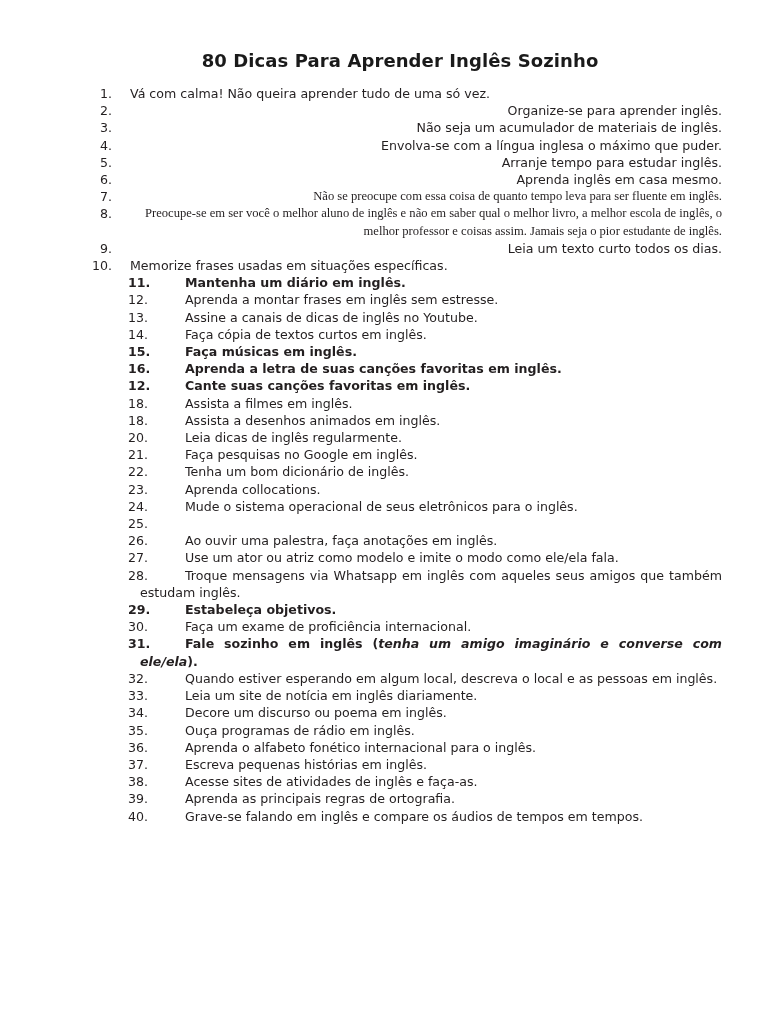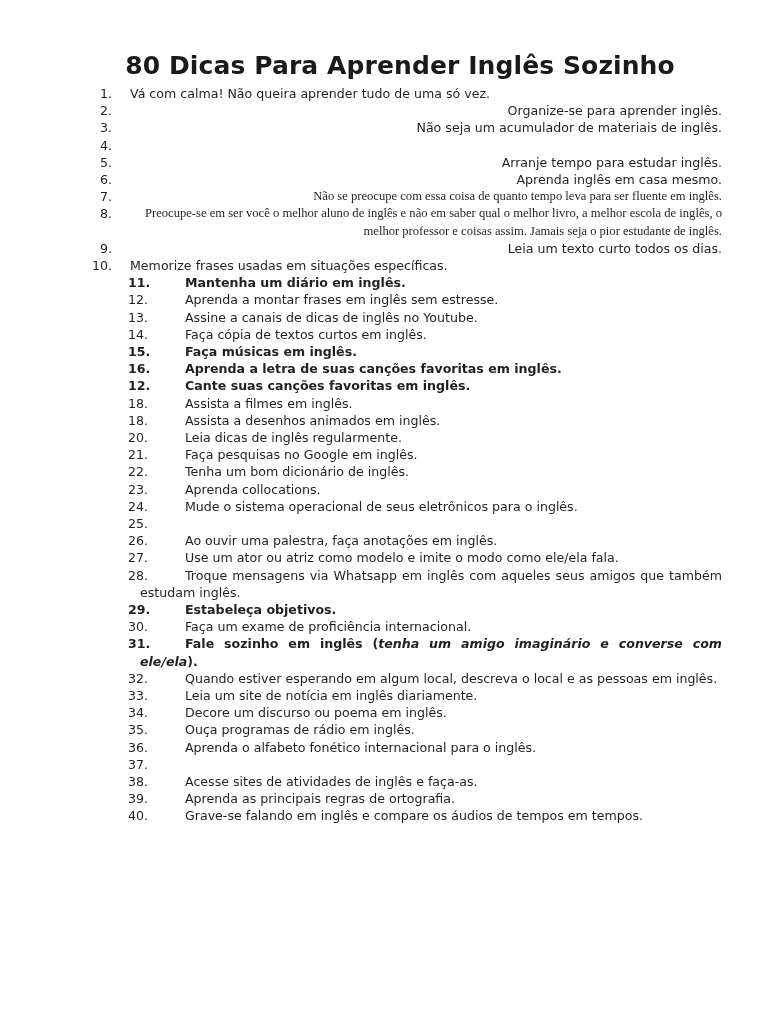--- a/index.html
+++ b/index.html
@@ -98,21 +98,21 @@
   }
 
   .doc-title {
     position: absolute;
     left: 0;
     right: 0;
     top: 36px;
     text-align: center;
     font-family: "DejaVu Sans", "Liberation Sans", sans-serif;
     font-weight: bold;
-    font-size: 25px;
+    font-size: 18px;
     line-height: 26px;
     letter-spacing: 0.1px;
     color: #1a1a1a;
     padding-left: 26px;
     margin-left: 6px;
   }
 
   
   .tips-list {
     margin: 0;
@@ -217,20 +217,21 @@
       <span class="txt nojust">Organize-se para aprender inglês.</span>
     </li>
 
     <li class="tip ga tight">
       <span class="num">3.</span>
       <span class="txt nojust">Não seja um acumulador de materiais de inglês.</span>
     </li>
 
     <li class="tip ga tight">
       <span class="num">4.</span>
+      <span class="txt nojust">Envolva-se com a língua inglesa o máximo que puder.</span>
     </li>
 
     <li class="tip ga tight">
       <span class="num">5.</span>
       <span class="txt nojust">Arranje tempo para estudar inglês.</span>
     </li>
 
     <li class="tip ga tight">
       <span class="num">6.</span>
       <span class="txt nojust">Aprenda inglês em casa mesmo.</span>
@@ -380,20 +381,21 @@
       <span class="txt nojust">Ouça programas de rádio em inglês.</span>
     </li>
 
     <li class="tip gb">
       <span class="num">36.</span>
       <span class="txt nojust">Aprenda o alfabeto fonético internacional para o inglês.</span>
     </li>
 
     <li class="tip gb">
       <span class="num">37.</span>
+      <span class="txt nojust">Escreva pequenas histórias em inglês.</span>
     </li>
 
     <li class="tip gb">
       <span class="num">38.</span>
       <span class="txt nojust">Acesse sites de atividades de inglês e faça-as.</span>
     </li>
 
     <li class="tip gb">
       <span class="num">39.</span>
       <span class="txt nojust">Aprenda as principais regras de ortografia.</span>

